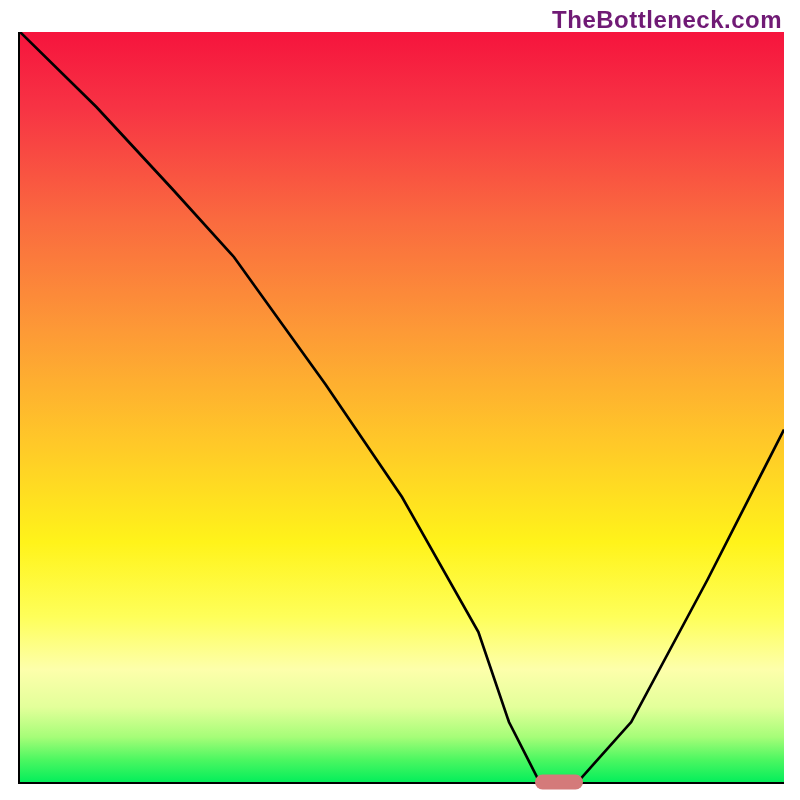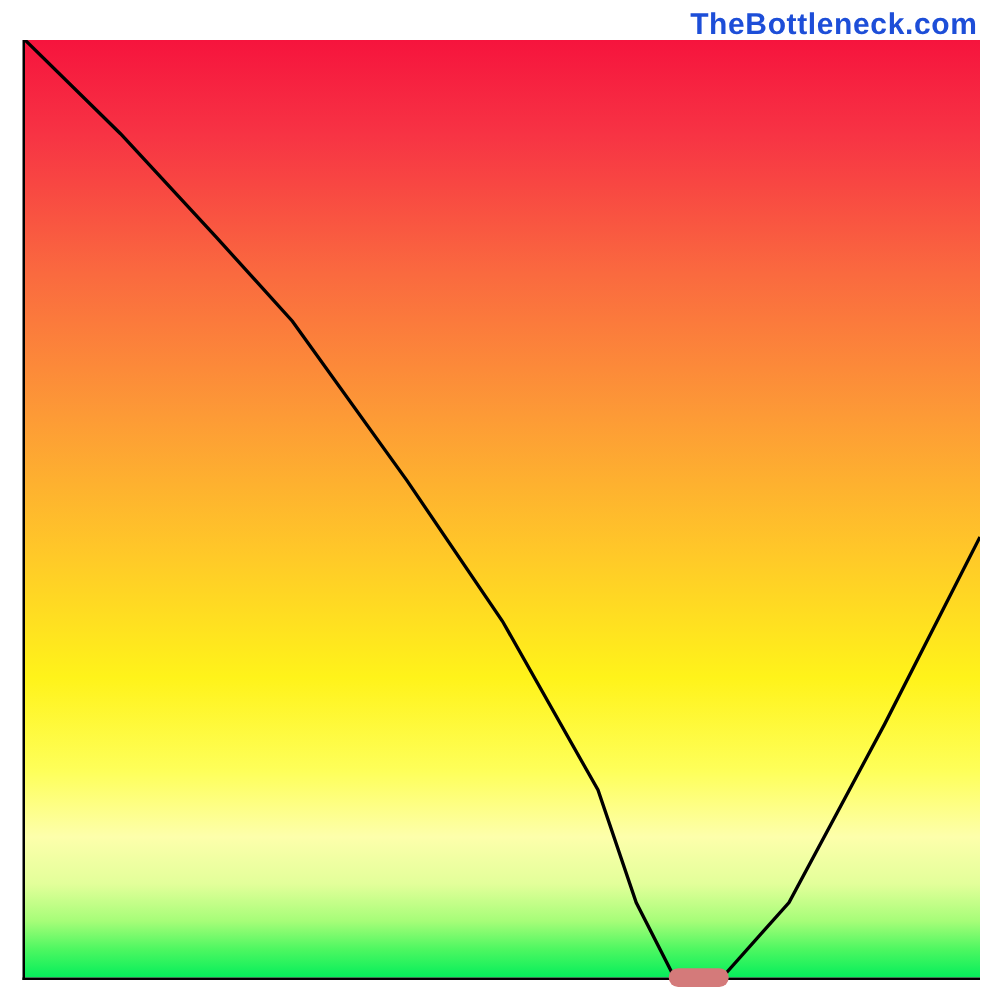--- a/index.html
+++ b/index.html
@@ -4,21 +4,21 @@
 <style>
   body{margin:0;padding:0;background:#fff}
   .wrap{width:800px;height:800px;position:relative}
   .chart{position:absolute;left:18px;top:32px;width:764px;height:750px;
          border-left:2px solid #000;border-bottom:2px solid #000;
          background:linear-gradient(to bottom,
            #f6143d 0%, #f73344 10%, #fa6a3f 25%, #fd9a36 40%,
            #ffc928 55%, #fff31a 68%, #feff5a 78%, #fdffab 85%,
            #e3ff9a 90%, #a6fd78 94%, #4df761 97%, #05ee5b 100%)}
   .watermark{position:absolute;top:6px;right:18px;font:600 24px Arial,sans-serif;
-             color:#1d4ed8;letter-spacing:.5px}
+             color:#701a75;letter-spacing:.5px}
   svg.line{position:absolute;left:0;top:0;width:100%;height:100%}
   .marker{position:absolute;width:48px;height:15px;border-radius:8px;
           background:#d47a7a;transform:translate(-50%,-50%)}
 </style>
 </head>
 <body>
 
 <div class="wrap">
   <div class="watermark">TheBottleneck.com</div>
   <div class="chart">

